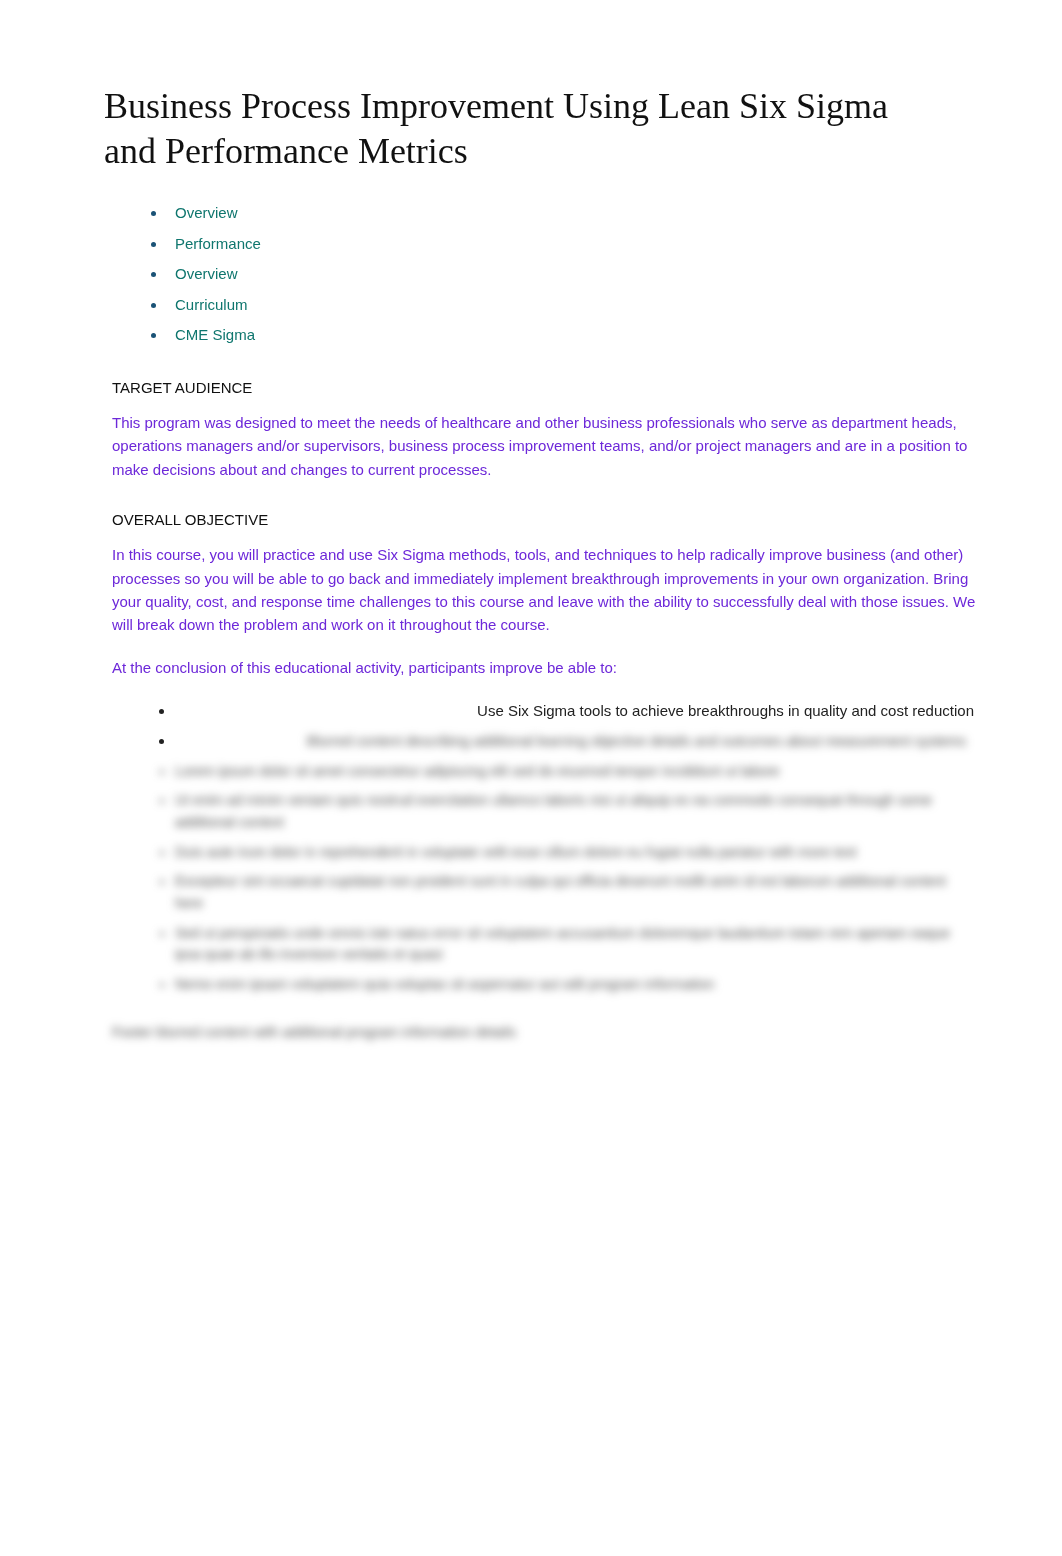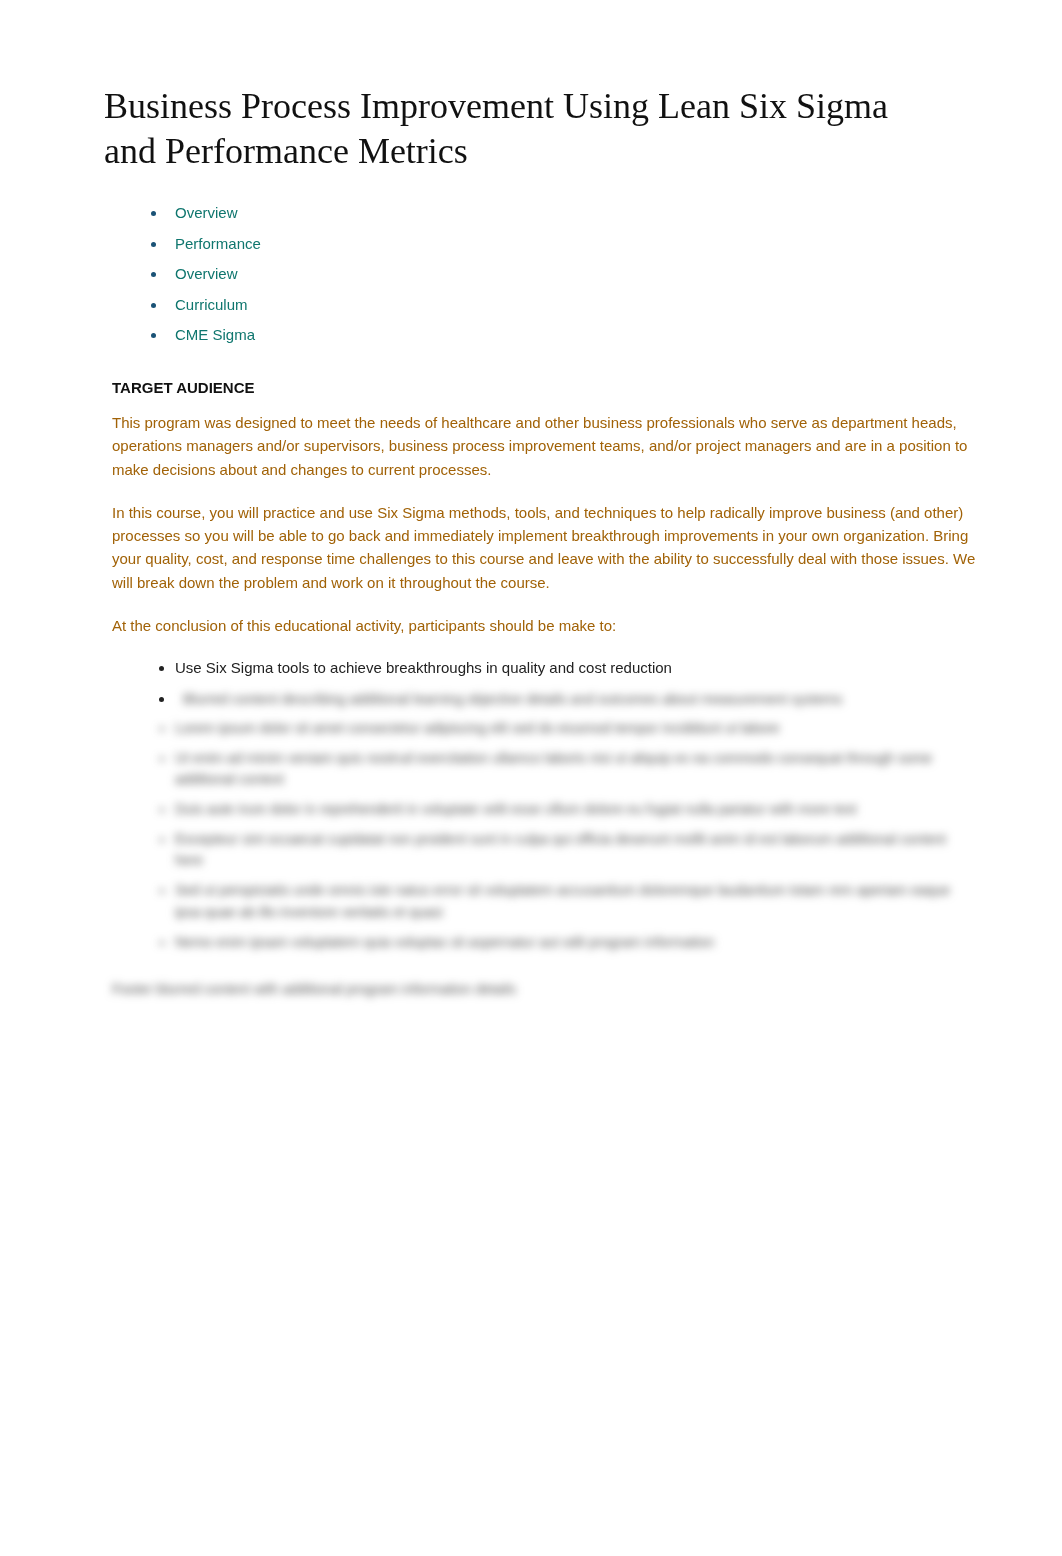--- a/index.html
+++ b/index.html
@@ -41,44 +41,45 @@
       cursor: pointer;
     }
 
     .nav-list li a {
       color: #0f766e;
       text-decoration: none;
     }
 
     .section-heading {
       font-size: 15px;
-      font-weight: 700;
+      font-weight: 400;
       color: #111111;
       margin-bottom: 12px;
       margin-top: 28px;
     }
 
     .section-body {
       font-size: 15px;
-      color: #a16207;
+      color: #6d28d9;
       line-height: 1.55;
       margin-bottom: 20px;
     }
 
     .learning-list {
       list-style: disc;
       padding-left: 55px;
       margin-top: 12px;
     }
 
     .learning-list li {
       font-size: 15px;
       color: #222222;
       margin-bottom: 6px;
       line-height: 1.5;
+      text-align: right;
     }
 
     .blurred-text {
       filter: blur(4px);
       user-select: none;
       color: #555555;
       font-size: 14px;
       line-height: 1.5;
     }
 
@@ -117,25 +118,26 @@
   <li><a href="#">Curriculum</a></li>
   <li><a href="#">CME Sigma</a></li>
 </ul>
 
 <div>
   <p class="section-heading">TARGET AUDIENCE</p>
   <p class="section-body">This program was designed to meet the needs of healthcare and other business professionals who serve as department heads, operations managers and/or supervisors, business process improvement teams, and/or project managers and are in a position to make decisions about and changes to current processes.</p>
 </div>
 
 <div>
+  <p class="section-heading">OVERALL OBJECTIVE</p>
   <p class="section-body">In this course, you will practice and use Six Sigma methods, tools, and techniques to help radically improve business (and other) processes so you will be able to go back and immediately implement breakthrough improvements in your own organization. Bring your quality, cost, and response time challenges to this course and leave with the ability to successfully deal with those issues. We will break down the problem and work on it throughout the course.</p>
 </div>
 
 <div>
-  <p class="section-body">At the conclusion of this educational activity, participants should be make to:</p>
+  <p class="section-body">At the conclusion of this educational activity, participants improve be able to:</p>
 
   <ul class="learning-list">
     <li>Use Six Sigma tools to achieve breakthroughs in quality and cost reduction</li>
     <li>
       <span class="blurred-text">Blurred content describing additional learning objective details and outcomes about measurement systems</span>
     </li>
   </ul>
 
   
   <ul class="sub-blurred-list">

